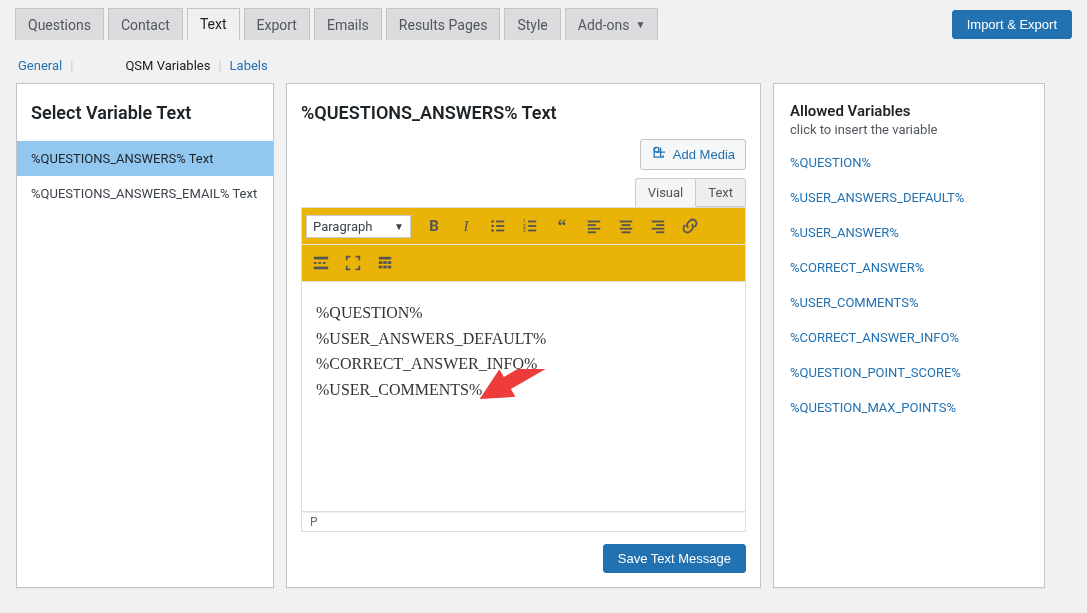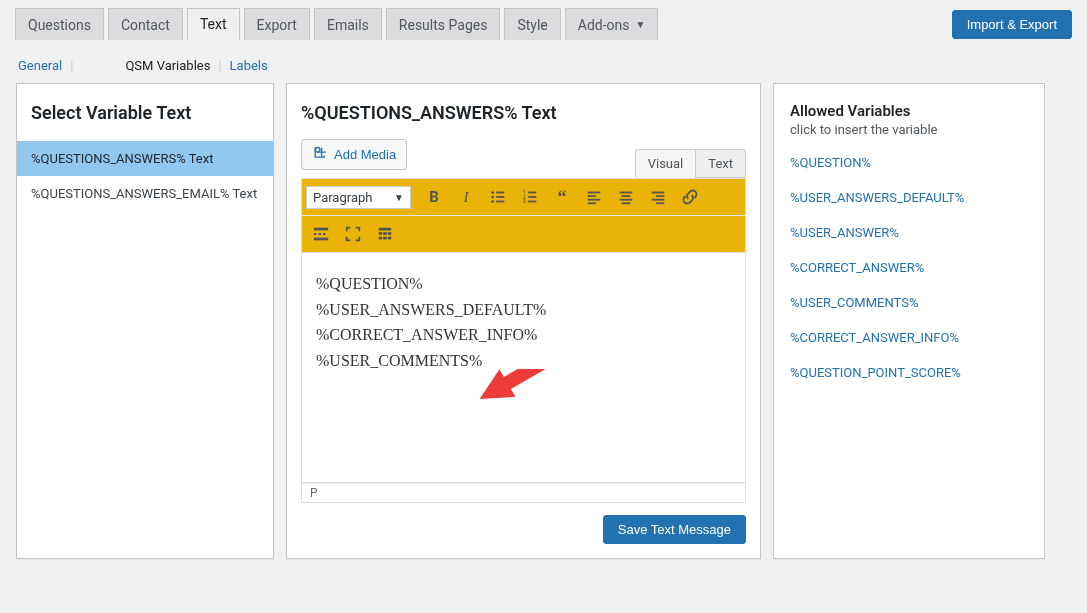--- a/index.html
+++ b/index.html
@@ -98,20 +98,21 @@
     font-size: 18px;
     font-weight: 600;
     padding-bottom: 16px;
     color: #1d2327;
   }
   .editor-top {
     display: flex;
     justify-content: space-between;
     align-items: flex-end;
     margin-bottom: 0;
+    flex-direction: column;
   }
   .add-media-btn {
     display: inline-flex;
     align-items: center;
     gap: 6px;
     border: 1px solid #c3c4c7;
     background: #f6f7f7;
     color: #2271b1;
     padding: 5px 10px;
     font-size: 13px;
@@ -387,15 +388,16 @@
     <h3>Allowed Variables</h3>
     <div class="sub">click to insert the variable</div>
     <div class="allowed-vars">
       <a>%QUESTION%</a>
       <a>%USER_ANSWERS_DEFAULT%</a>
       <a>%USER_ANSWER%</a>
       <a>%CORRECT_ANSWER%</a>
       <a>%USER_COMMENTS%</a>
       <a>%CORRECT_ANSWER_INFO%</a>
       <a>%QUESTION_POINT_SCORE%</a>
+      <a>%QUESTION_MAX_POINTS%</a>
     </div>
   </div>
 </div>
 
 </body></html>

